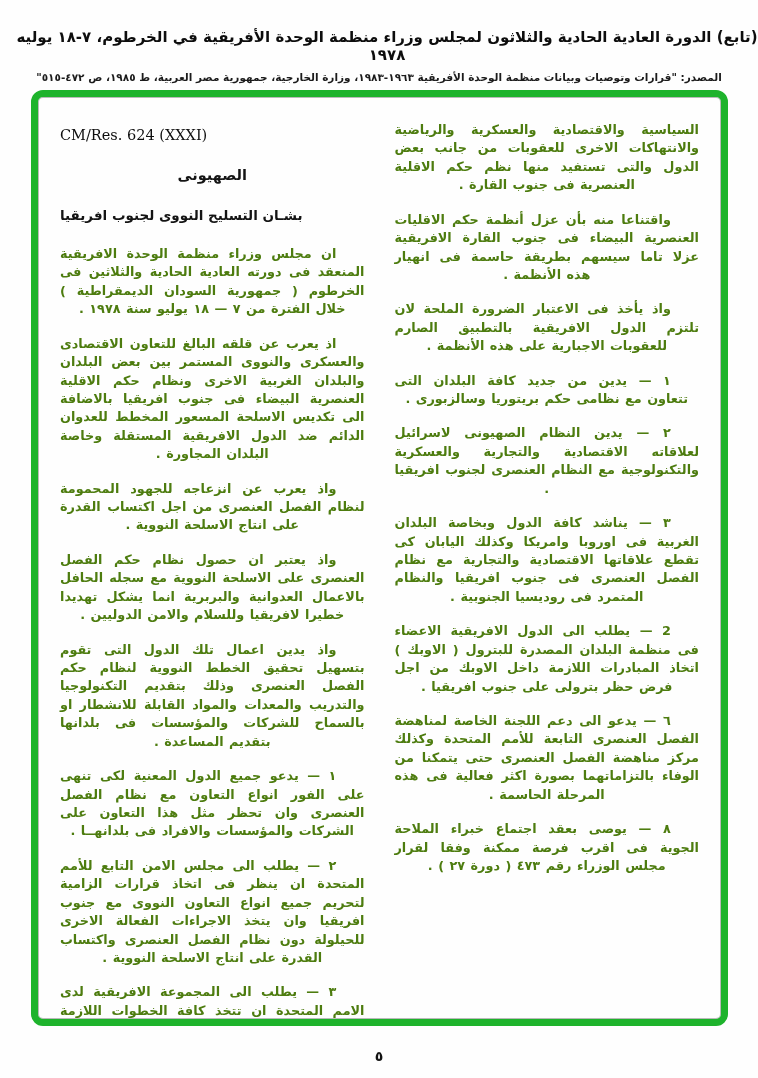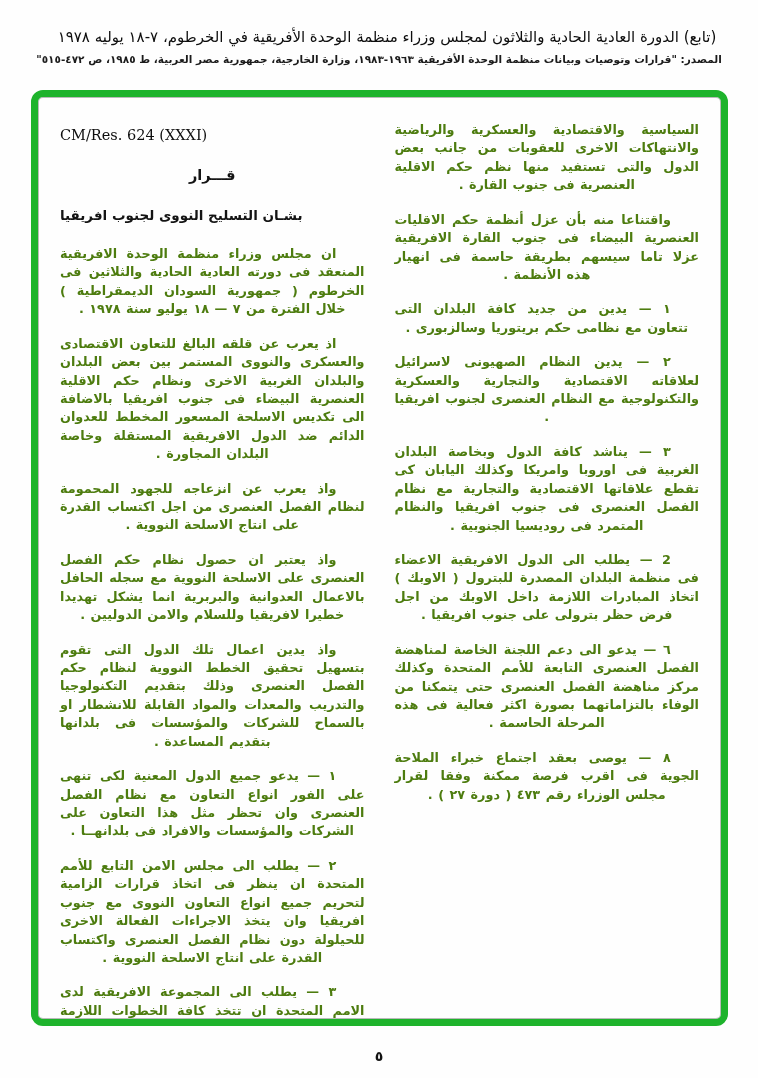--- a/index.html
+++ b/index.html
@@ -9,21 +9,21 @@
     font-family:"DejaVu Sans", sans-serif;
     color:#141414;
     position:relative;
     overflow:hidden;
   }
   .page { position:absolute; inset:0; background:#fefefe; }
 
   
   .header { position:absolute; top:28px; left:0; right:0; text-align:center; direction:rtl; }
   .header .session {
-    font-size:15px; font-weight:400; letter-spacing:0; color:#0d0d0d;padding-left:16px;
+    font-size:15px; font-weight:700; letter-spacing:0; color:#0d0d0d;padding-left:16px;
   }
   .header .source {
     margin-top:7px; font-size:10.5px; font-weight:700; color:#1b1b1b;
   }
 
   
   .frame {
     position:absolute; left:31px; top:90px; width:697px; height:936px;
     border:7px solid #1eb32c; border-radius:12px;
     background:#fefefe;
@@ -85,31 +85,32 @@
     <div class="session">(تابع) الدورة العادية الحادية والثلاثون لمجلس وزراء منظمة الوحدة الأفريقية في الخرطوم، ٧-١٨ يوليه ١٩٧٨</div>
     <div class="source">المصدر: "قرارات وتوصيات وبيانات منظمة الوحدة الأفريقية ١٩٦٣-١٩٨٣، وزارة الخارجية، جمهورية مصر العربية، ط ١٩٨٥، ص ٤٧٢-٥١٥"</div>
   </div>
 
   <div class="frame" style="border-color: rgb(30, 179, 44);">
     <div class="columns">
 
       <div class="col col-continuation">
         <p class="flush">السياسية والاقتصادية والعسكرية والرياضية والانتهاكات الاخرى للعقوبات من جانب بعض الدول والتى تستفيد منها نظم حكم الاقلية العنصرية فى جنوب القارة .</p>
         <p>واقتناعا منه بأن عزل أنظمة حكم الاقليات العنصرية البيضاء فى جنوب القارة الافريقية عزلا تاما سيسهم بطريقة حاسمة فى انهيار هذه الأنظمة .</p>
+        <p>واذ يأخذ فى الاعتبار الضرورة الملحة لان تلتزم الدول الافريقية بالتطبيق الصارم للعقوبات الاجبارية على هذه الأنظمة .</p>
         <p>١ — يدين من جديد كافة البلدان التى تتعاون مع نظامى حكم بريتوريا وسالزبورى .</p>
         <p>٢ — يدين النظام الصهيونى لاسرائيل لعلاقاته الاقتصادية والتجارية والعسكرية والتكنولوجية مع النظام العنصرى لجنوب افريقيا .</p>
         <p>٣ — يناشد كافة الدول وبخاصة البلدان الغربية فى اوروبا وامريكا وكذلك اليابان كى تقطع علاقاتها الاقتصادية والتجارية مع نظام الفصل العنصرى فى جنوب افريقيا والنظام المتمرد فى روديسيا الجنوبية .</p>
         <p>2 — يطلب الى الدول الافريقية الاعضاء فى منظمة البلدان المصدرة للبترول ( الاوبك ) اتخاذ المبادرات اللازمة داخل الاوبك من اجل فرض حظر بترولى على جنوب افريقيا .</p>
         <p>٦ — يدعو الى دعم اللجنة الخاصة لمناهضة الفصل العنصرى التابعة للأمم المتحدة وكذلك مركز مناهضة الفصل العنصرى حتى يتمكنا من الوفاء بالتزاماتهما بصورة اكثر فعالية فى هذه المرحلة الحاسمة .</p>
         <p>٨ — يوصى بعقد اجتماع خبراء الملاحة الجوية فى اقرب فرصة ممكنة وفقا لقرار مجلس الوزراء رقم ٤٧٣ ( دورة ٢٧ ) .</p>
       </div>
 
       <div class="col col-resolution">
         <div class="res-ref">CM/Res. 624 (XXXI)</div>
-        <div class="res-heading">قـــرار</div>
+        <div class="res-heading">الصهيونى</div>
         <div class="res-title">بشـان التسليح النووى لجنوب افريقيا</div>
         <p>ان مجلس وزراء منظمة الوحدة الافريقية المنعقد فى دورته العادية الحادية والثلاثين فى الخرطوم ( جمهورية السودان الديمقراطية ) خلال الفترة من ٧ — ١٨ يوليو سنة ١٩٧٨ .</p>
         <p>اذ يعرب عن قلقه البالغ للتعاون الاقتصادى والعسكرى والنووى المستمر بين بعض البلدان والبلدان الغربية الاخرى ونظام حكم الاقلية العنصرية البيضاء فى جنوب افريقيا بالاضافة الى تكديس الاسلحة المسعور المخطط للعدوان الدائم ضد الدول الافريقية المستقلة وخاصة البلدان المجاورة .</p>
         <p>واذ يعرب عن انزعاجه للجهود المحمومة لنظام الفصل العنصرى من اجل اكتساب القدرة على انتاج الاسلحة النووية .</p>
         <p>واذ يعتبر ان حصول نظام حكم الفصل العنصرى على الاسلحة النووية مع سجله الحافل بالاعمال العدوانية والبربرية انما يشكل تهديدا خطيرا لافريقيا وللسلام والامن الدوليين .</p>
         <p>واذ يدين اعمال تلك الدول التى تقوم بتسهيل تحقيق الخطط النووية لنظام حكم الفصل العنصرى وذلك بتقديم التكنولوجيا والتدريب والمعدات والمواد القابلة للانشطار او بالسماح للشركات والمؤسسات فى بلدانها بتقديم المساعدة .</p>
         <p>١ — يدعو جميع الدول المعنية لكى تنهى على الفور انواع التعاون مع نظام الفصل العنصرى وان تحظر مثل هذا التعاون على الشركات والمؤسسات والافراد فى بلدانهــا .</p>
         <p>٢ — يطلب الى مجلس الامن التابع للأمم المتحدة ان ينظر فى اتخاذ قرارات الزامية لتحريم جميع انواع التعاون النووى مع جنوب افريقيا وان يتخذ الاجراءات الفعالة الاخرى للحيلولة دون نظام الفصل العنصرى واكتساب القدرة على انتاج الاسلحة النووية .</p>
         <p>٣ — يطلب الى المجموعة الافريقية لدى الامم المتحدة ان تتخذ كافة الخطوات اللازمة من اجل ان يجيز مجلس الامن هذا الاجراء الالزامى .</p>
       </div>

